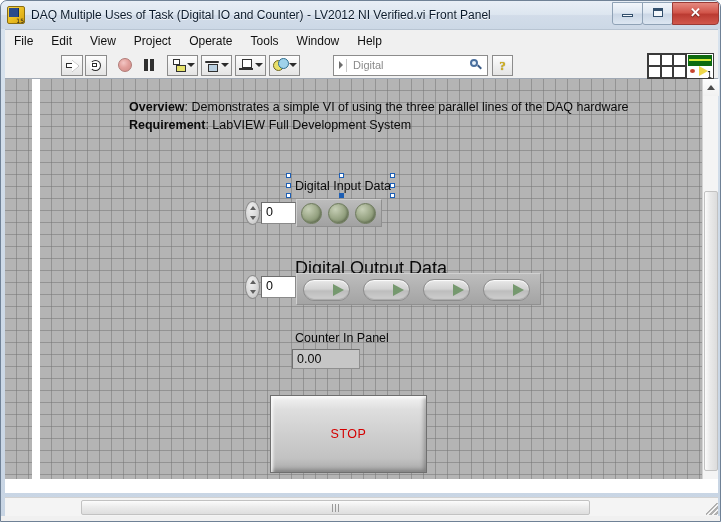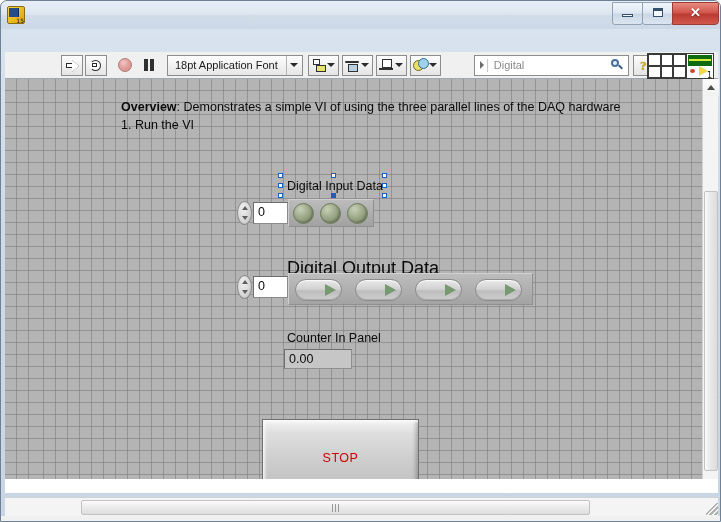--- a/index.html
+++ b/index.html
@@ -448,21 +448,21 @@
     position: absolute;
     left: 4px;
     top: 78px;
     width: 713px;
     height: 414px;
     box-sizing: border-box;
     background: #ffffff;
   }
   #panel {
     position: absolute;
-    left: 27px;
+    left: 35px;
     top: 0;
     width: 670px;
     height: 400px;
     overflow: hidden;
     background-color: #b4b4b4;
     background-image:
       linear-gradient(to right, rgba(120,120,120,0.55) 1px, transparent 1px),
       linear-gradient(to bottom, rgba(120,120,120,0.55) 1px, transparent 1px);
     background-size: 12px 12px;
     background-position: -1px -1px;
@@ -650,21 +650,20 @@
     background:
       linear-gradient(180deg, #f3f3f3 0%, #dedede 18%, #cfcfcf 50%, #c2c2c2 82%, #a8a8a8 100%);
     border: 1px solid #6f6f6f;
     box-sizing: border-box;
     display: flex;
     align-items: center;
     justify-content: center;
     box-shadow:
       inset 2px 2px 3px rgba(255,255,255,0.85),
       inset -2px -2px 4px rgba(0,0,0,0.28);
-    margin-top: 24px;
   }
   #stop-label {
     font-size: 12.5px;
     color: #d40000;
     font-family: "Liberation Sans", sans-serif;
     letter-spacing: 0.5px;
   }
 
   
   #vscroll {
@@ -747,33 +746,44 @@
     background: #f0f0f0;
   }
 </style>
 </head>
 <body>
 
 <div id="window">
 
   <div id="titlebar">
     <div class="tb-icon"></div>
+    <div id="title-text">DAQ Multiple Uses of Task (Digital IO and Counter) - LV2012 NI Verified.vi Front Panel</div>
     <div class="wbtns">
       <div class="wbtn">
         <span class="glyph-min"></span>
       </div>
       <div class="wbtn">
         <span class="glyph-max"></span>
       </div>
       <div class="wbtn close">
         <span class="glyph-close">✕</span>
       </div>
     </div>
   </div>
 
+  <div id="menubar">
+    <div class="menu-item">File</div>
+    <div class="menu-item">Edit</div>
+    <div class="menu-item">View</div>
+    <div class="menu-item">Project</div>
+    <div class="menu-item">Operate</div>
+    <div class="menu-item">Tools</div>
+    <div class="menu-item">Window</div>
+    <div class="menu-item">Help</div>
+  </div>
 
   <div id="toolbar">
 
     <div class="grp">
       <div class="tbtn">
         <span class="ico-run"></span>
       </div>
       <div class="tbtn">
         <span class="ico-runcont"></span>
       </div>
@@ -781,26 +791,20 @@
 
     <div class="grp">
       <div class="tbtn flat">
         <span class="ico-abort"></span>
       </div>
       <div class="tbtn flat">
         <span class="ico-pause"></span>
       </div>
     </div>
 
-    <div class="font-box">
-      <span class="font-label">18pt Application Font</span>
-      <span class="caret-cell">
-        <span class="caret"></span>
-      </span>
-    </div>
 
     <div class="align-btn">
       <span class="mini m1"></span>
       <span class="caret"></span>
     </div>
     <div class="align-btn">
       <span class="mini m2"></span>
       <span class="caret"></span>
     </div>
     <div class="align-btn">
@@ -843,21 +847,23 @@
 
   <div id="panel-wrap">
     <div id="panel-left-margin"></div>
 
     <div id="panel">
 
       <div class="desc">
         <div>
           <span class="lbl">Overview</span><span>: Demonstrates a simple VI of using the three parallel lines of the DAQ hardware</span>
         </div>
-        <div>1. Run the VI</div>
+        <div>
+          <span class="lbl">Requirement</span><span>: LabVIEW Full Development System</span>
+        </div>
       </div>
 
       <div id="digin-label">Digital Input Data</div>
       <div id="digin-sel">
         <span class="sel-handle tl"></span>
         <span class="sel-handle tm"></span>
         <span class="sel-handle tr"></span>
         <span class="sel-handle ml"></span>
         <span class="sel-handle mr"></span>
         <span class="sel-handle bl"></span>

